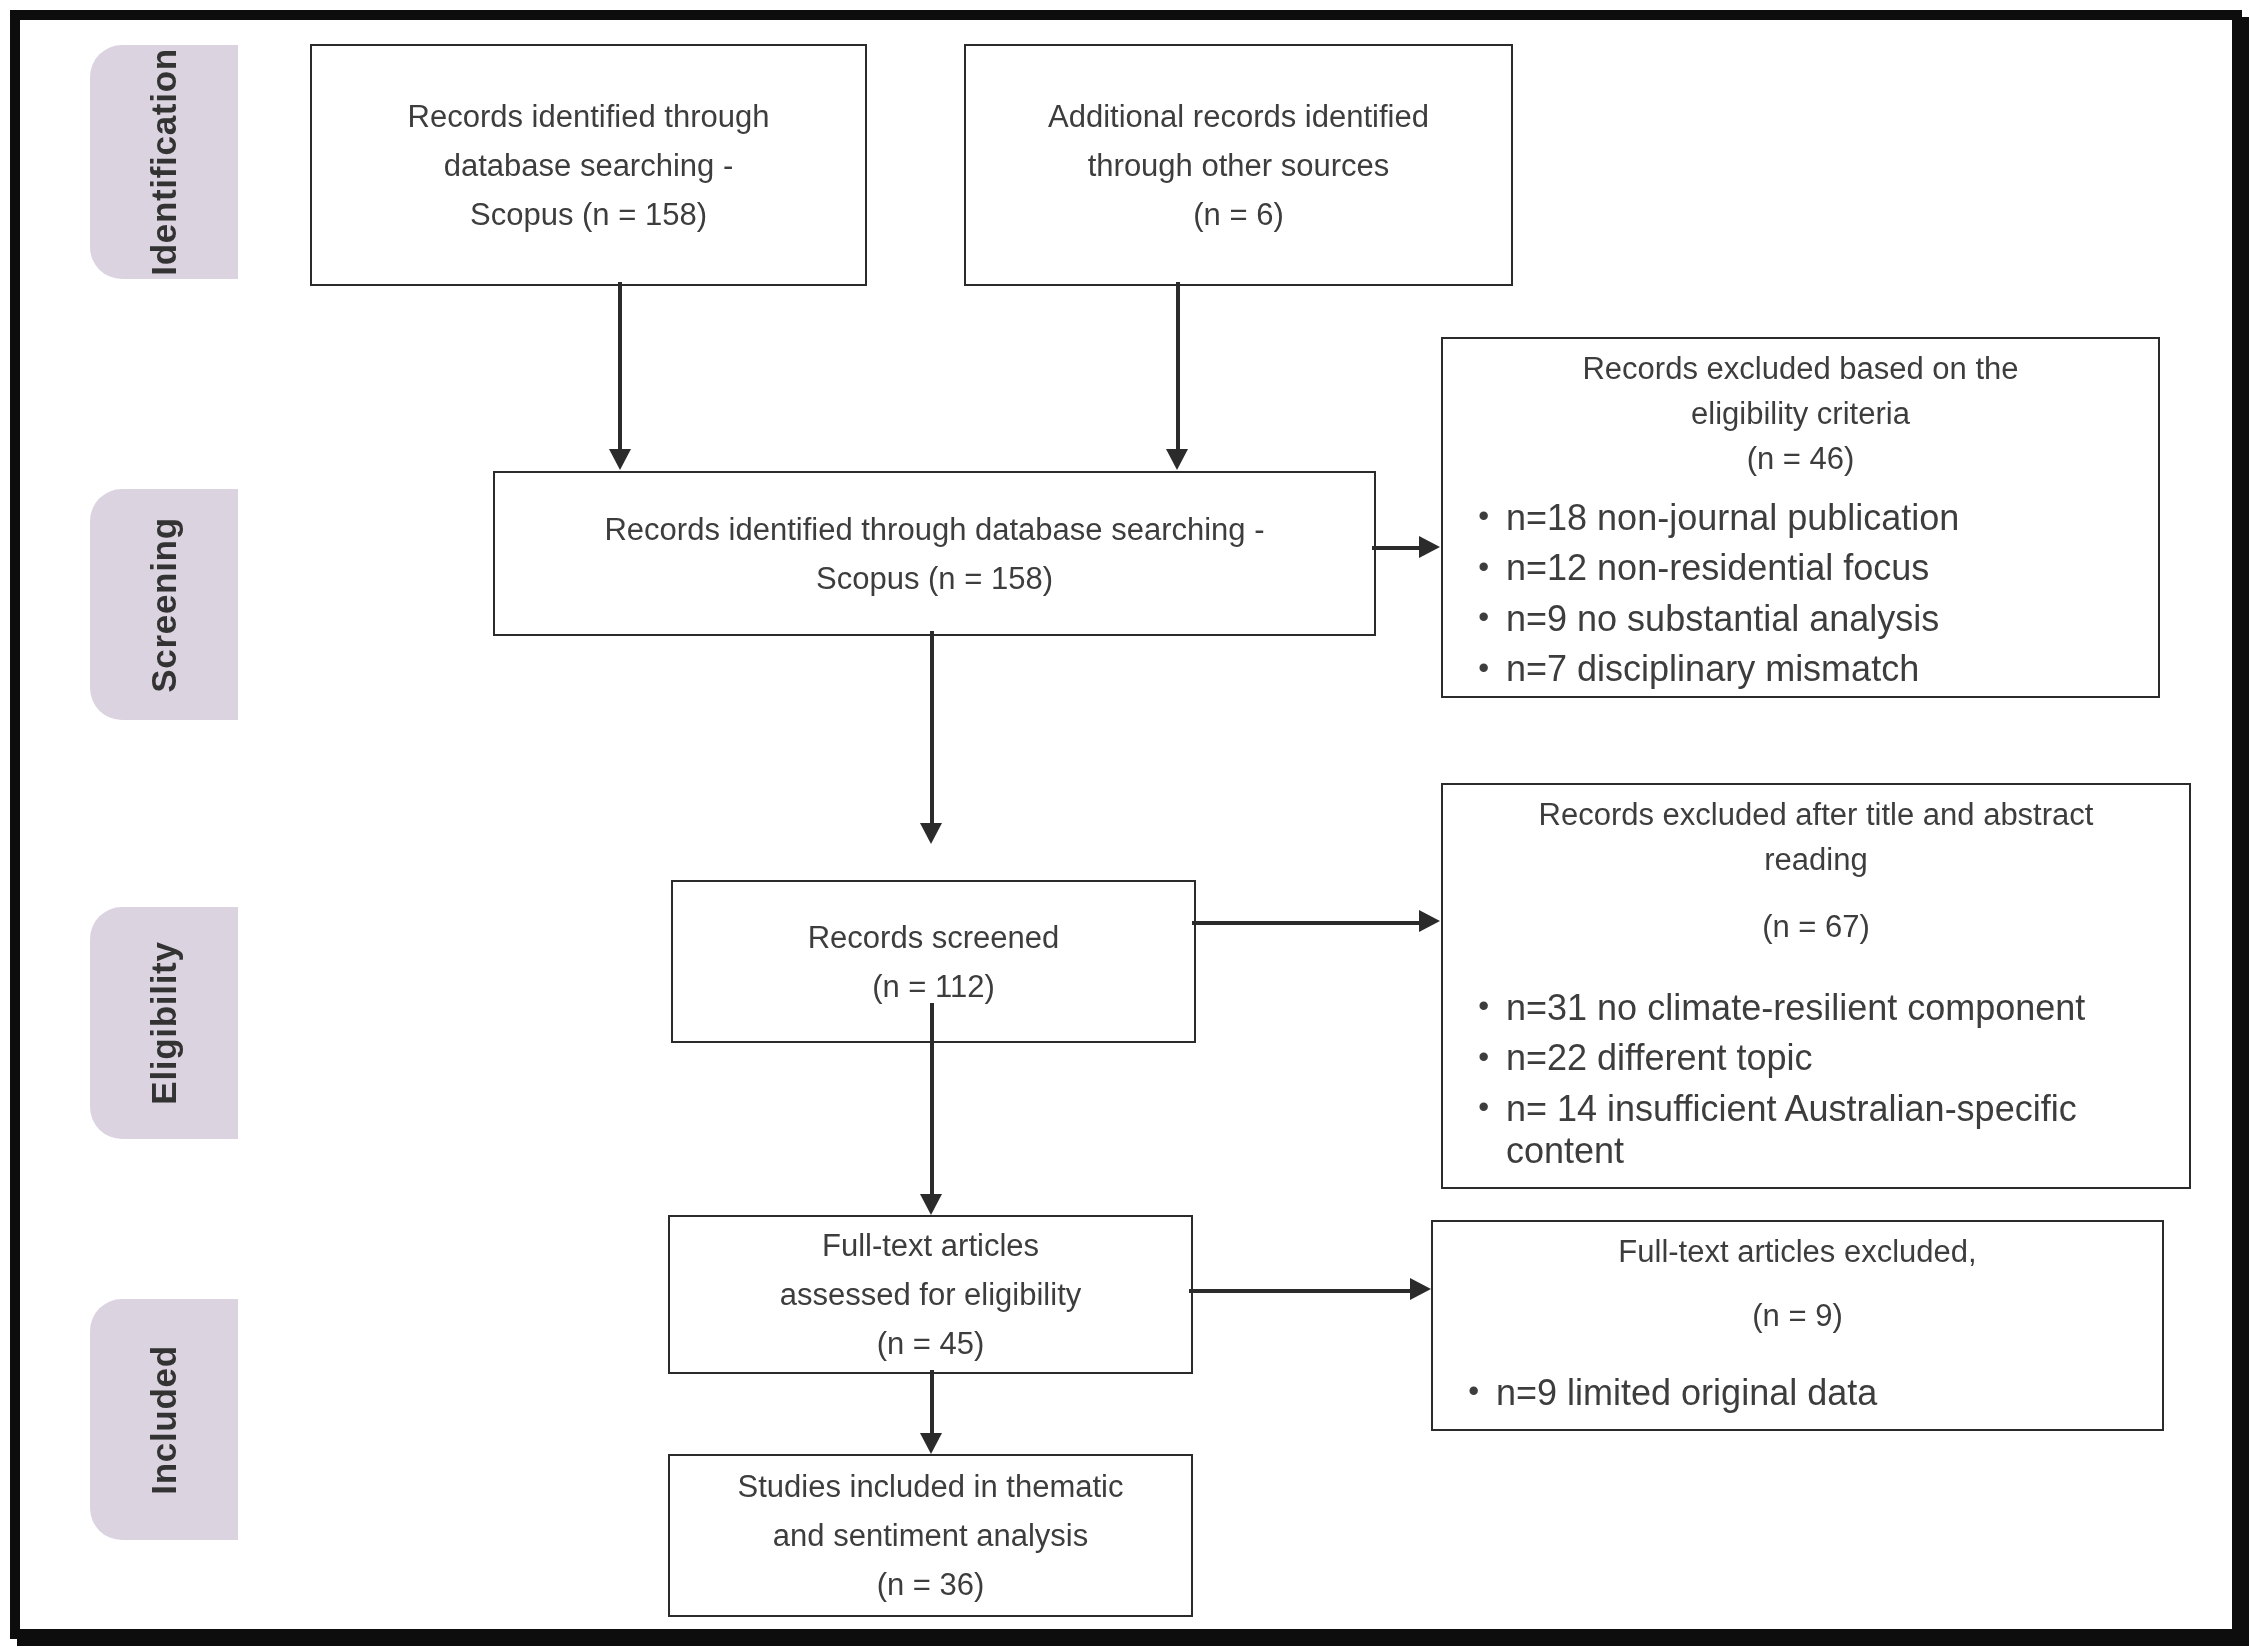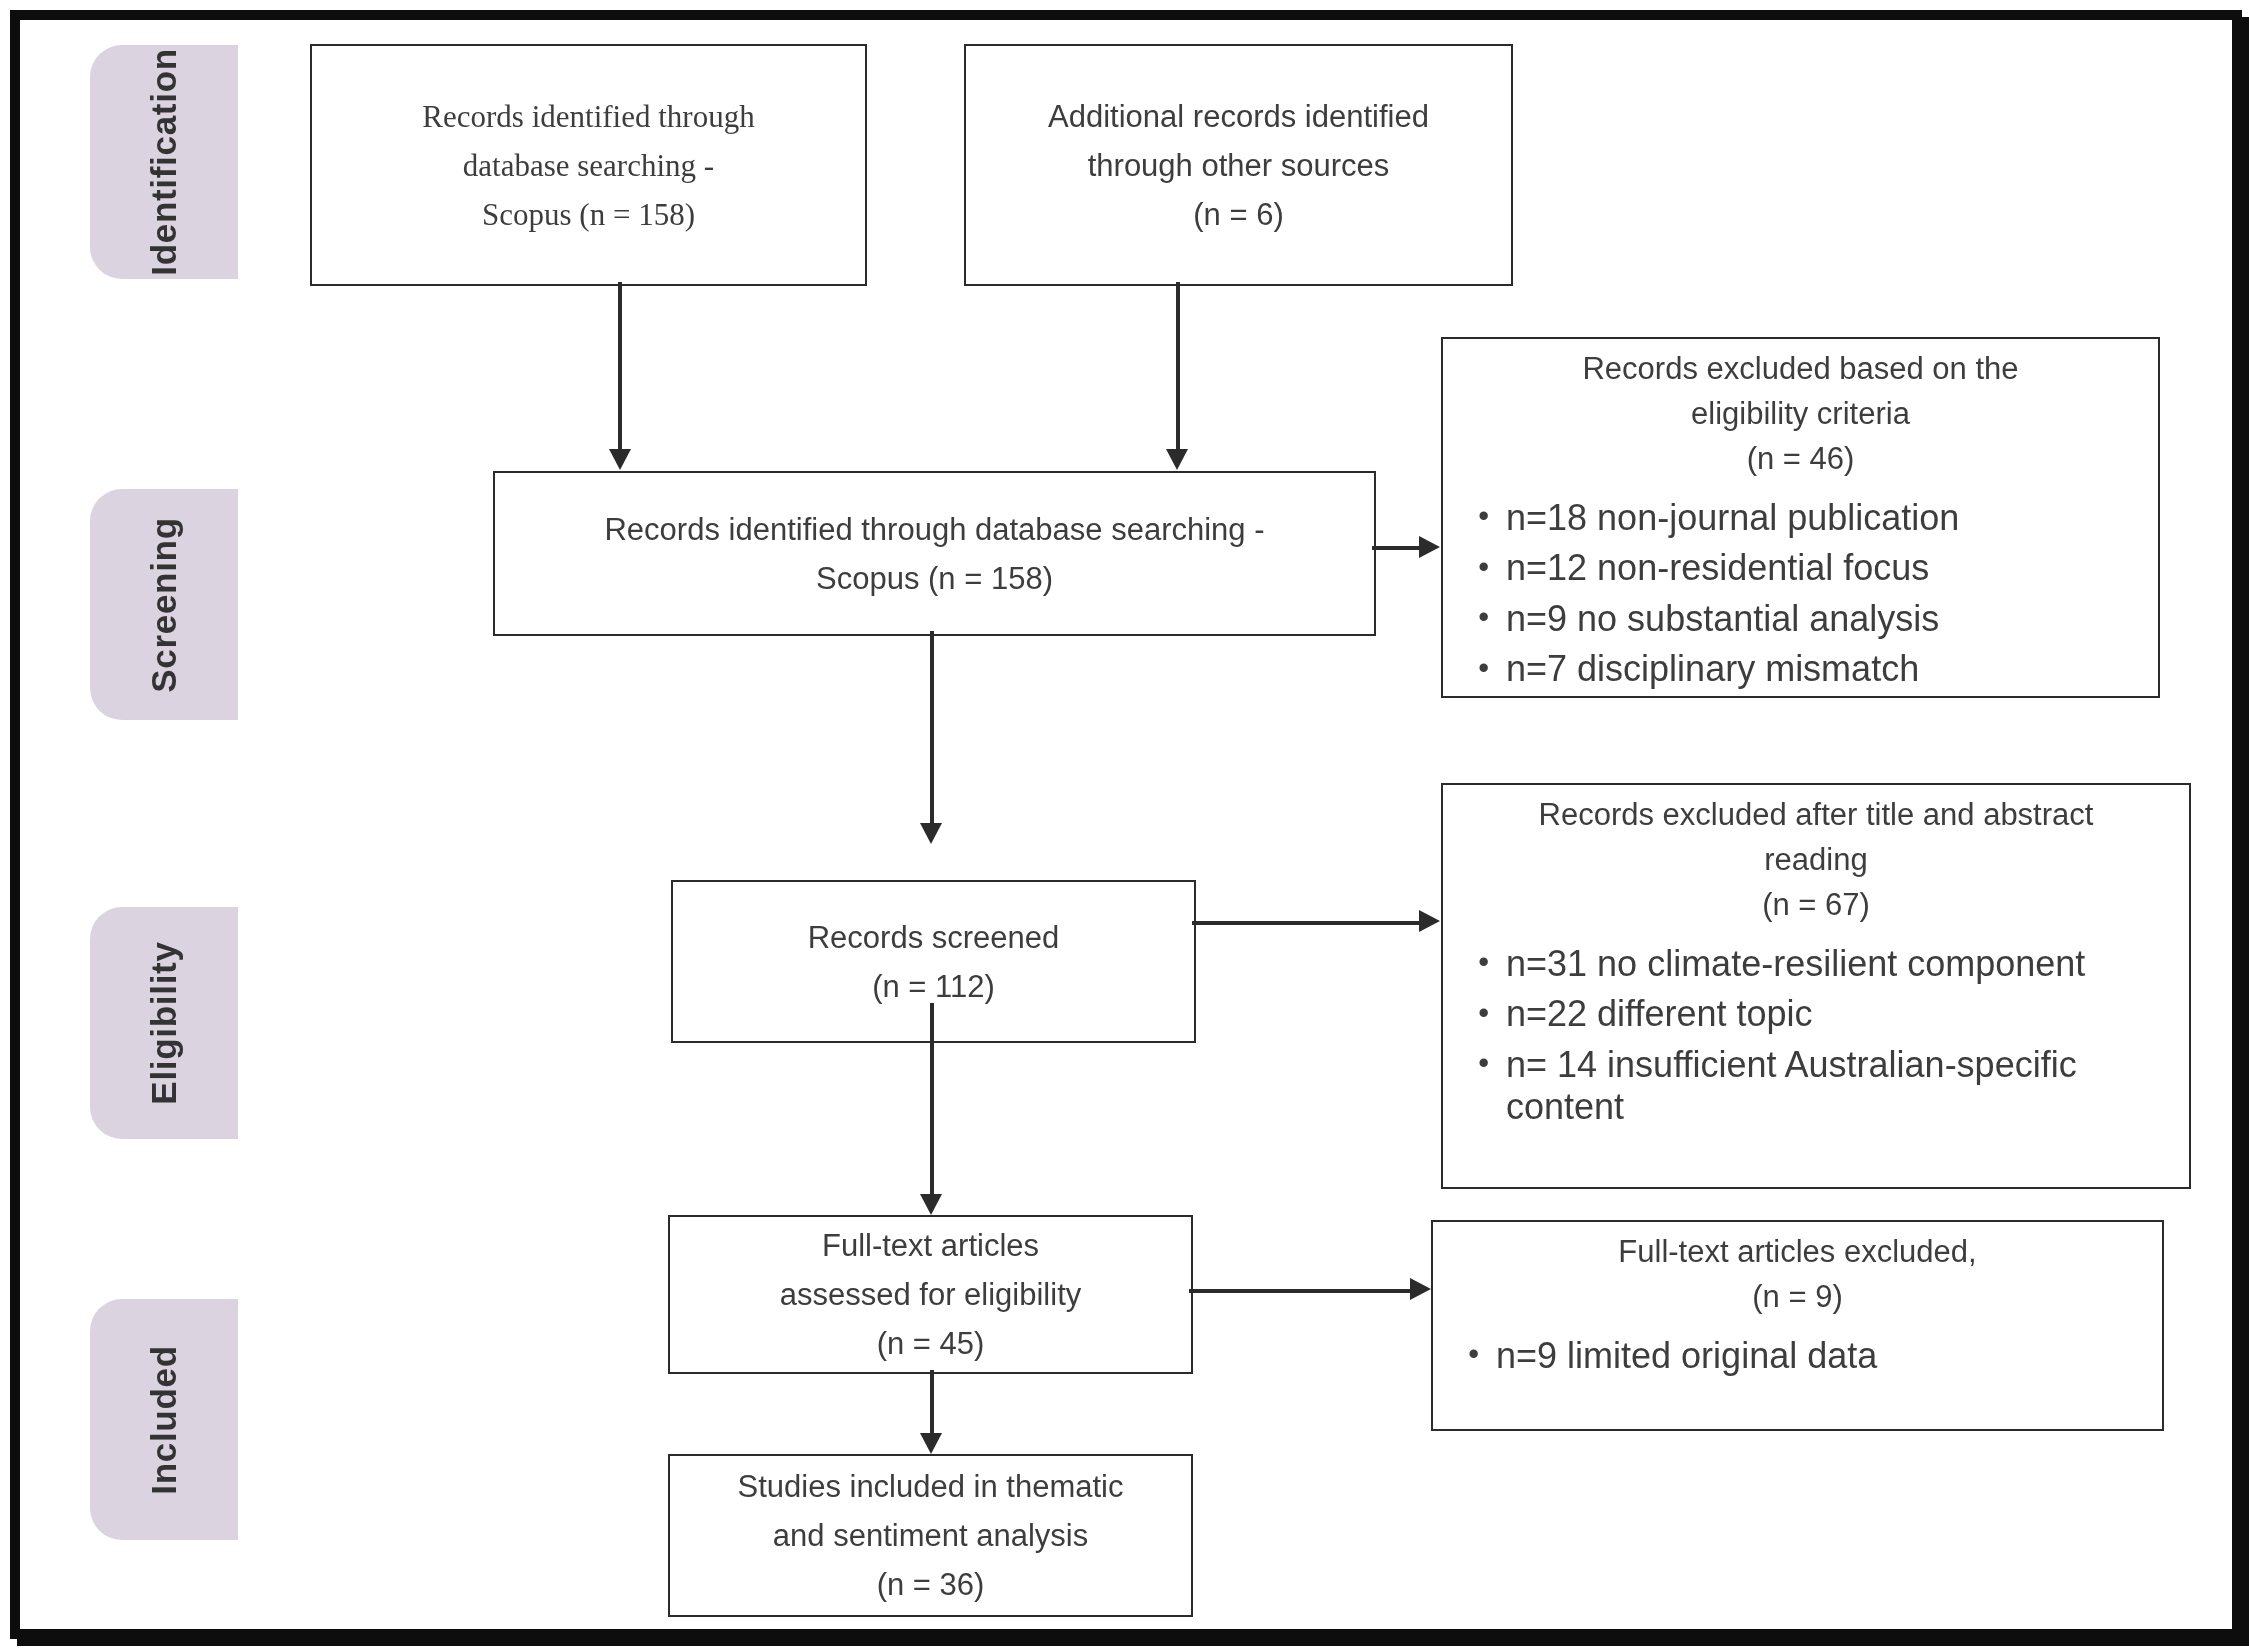--- a/index.html
+++ b/index.html
@@ -49,21 +49,21 @@
   .box-text{
     white-space:pre-line;
     font-size:31px;line-height:49px;
     color:var(--box-text);
     padding:0 14px;
   }
   .rbox{
     position:absolute;
     background:#ffffff;
     border:2.8px solid var(--box-border);
-    display:flex;flex-direction:column;justify-content:flex-start;
+    display:flex;flex-direction:column;justify-content:space-between;
     padding:7px 17px;
     box-sizing:border-box;
   }
   .rb-title,.rb-count{
     white-space:pre-line;
     text-align:center;
     font-size:31px;line-height:45px;
     color:var(--box-text);
   }
   .rb-bullets{margin:7px 0 0 0;padding:0;list-style:none;}
@@ -109,21 +109,21 @@
   <div class="stage-label" style="left:90px;top:489px;width:148px;height:231px;">
     <span>Screening</span>
   </div>
   <div class="stage-label" style="left:90px;top:907px;width:148px;height:232px;">
     <span>Eligibility</span>
   </div>
   <div class="stage-label" style="left:90px;top:1299px;width:148px;height:241px;">
     <span>Included</span>
   </div>
 
-  <div class="fbox" style="left:310px;top:44px;width:553px;height:238px;font-family:Liberation Serif, serif;">
+  <div class="fbox" style="left:310px;top:44px;width:553px;height:238px;">
     <div class="box-text">Records identified through
 database searching -
 Scopus (n = 158)</div>
   </div>
   <div class="fbox" style="left:964px;top:44px;width:545px;height:238px;">
     <div class="box-text">Additional records identified
 through other sources
 (n = 6)</div>
   </div>
 

